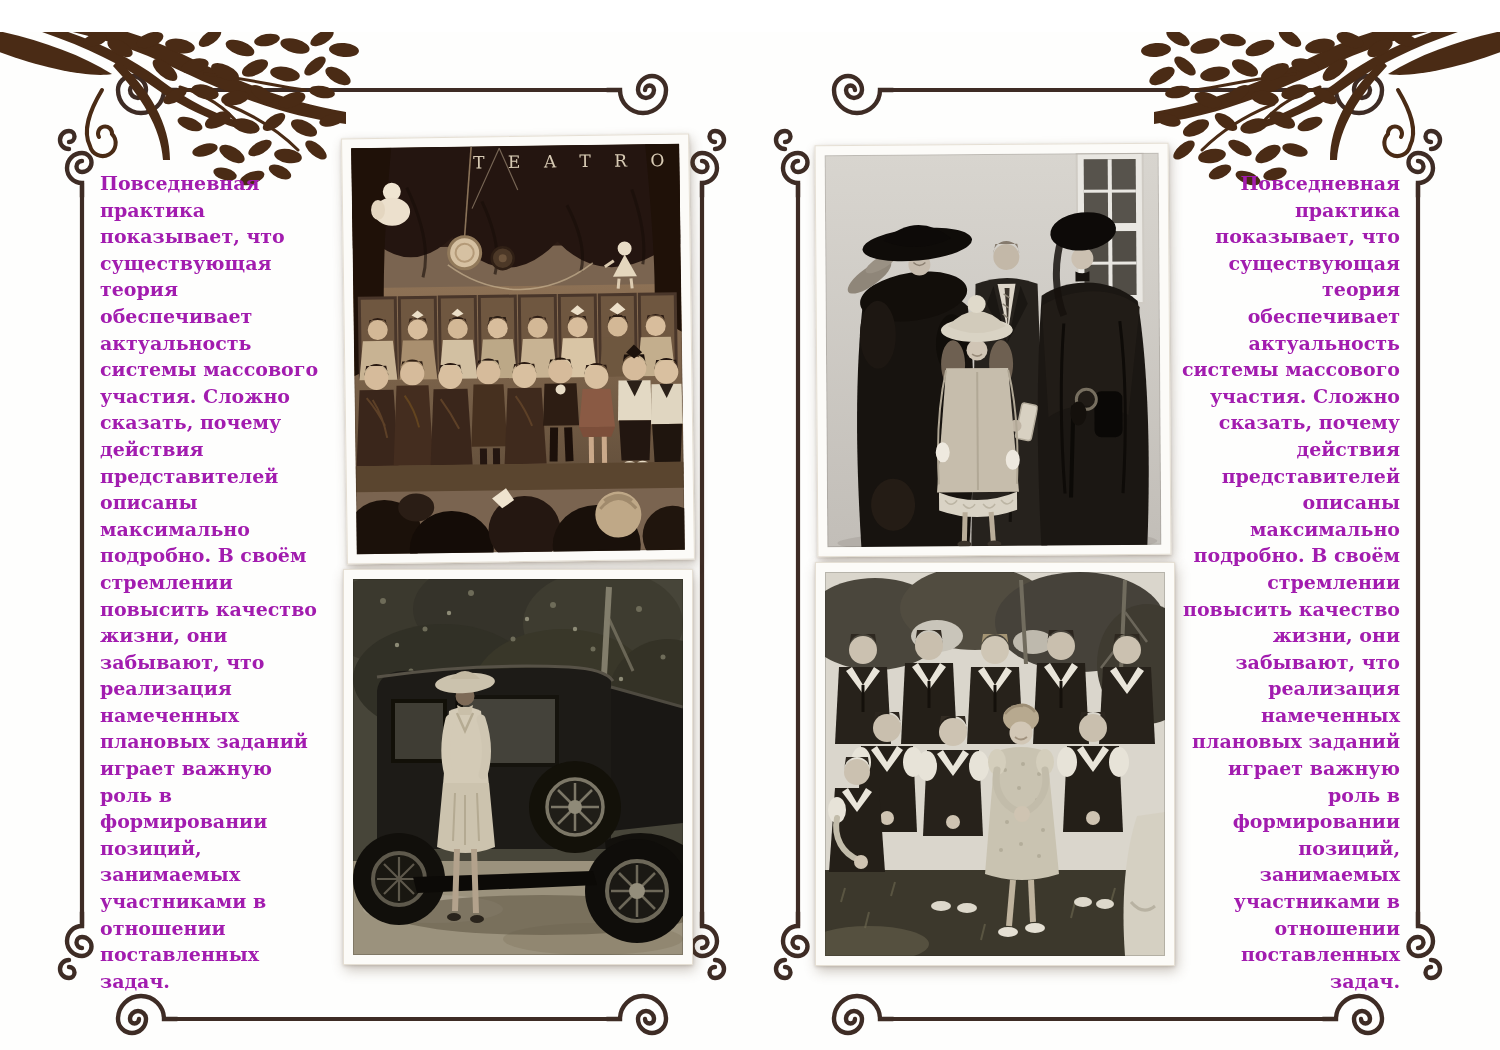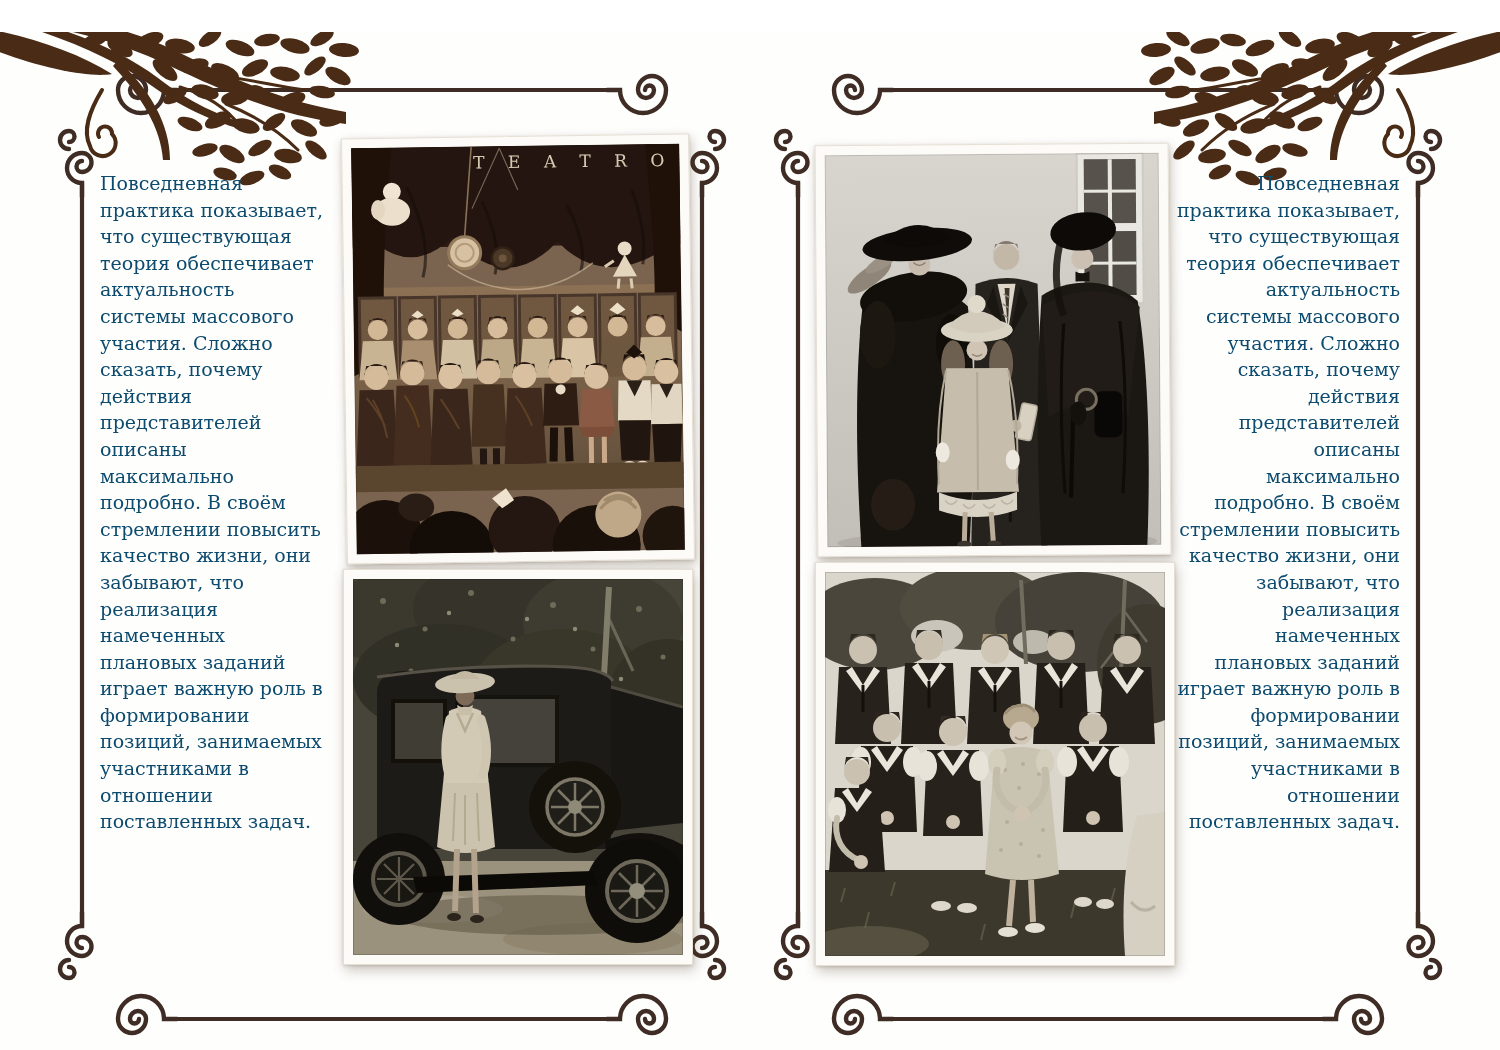--- a/index.html
+++ b/index.html
@@ -6,21 +6,21 @@
   .canvas{position:relative;width:1500px;height:1050px;background:#fefefdff;background:#fefefd;overflow:hidden;margin-top:32px;}
   .decor{position:absolute;left:0;top:0;}
   .photo{position:absolute;background:#fcfbf8;padding:9px;border:1px solid #e5dfd4;
          box-shadow:2px 5px 12px rgba(90,70,50,.32), 0 1px 3px rgba(90,70,50,.22);}
   .photo svg{display:block;}
   .p1{left:344px;top:104px;transform:rotate(-0.8deg);}
   .p2{left:343px;top:537px;}
   .p3{left:816px;top:112px;transform:rotate(-0.4deg);}
   .p4{left:815px;top:530px;}
   .col{position:absolute;top:138px;width:224px;font-family:"DejaVu Serif","Liberation Serif",serif;
-       font-size:19px;line-height:26.6px;color:#0c4a6e;}
+       font-size:19px;line-height:26.6px;color:#a21caf;font-weight:bold;}
   .col-left{left:100px;text-align:left;}
   .col-right{right:100px;text-align:right;}
 </style>
 </head>
 <body>
 
 <div class="canvas">
 
   <svg class="decor" width="1500" height="1050" viewBox="0 0 1500 1050">
     <defs>

